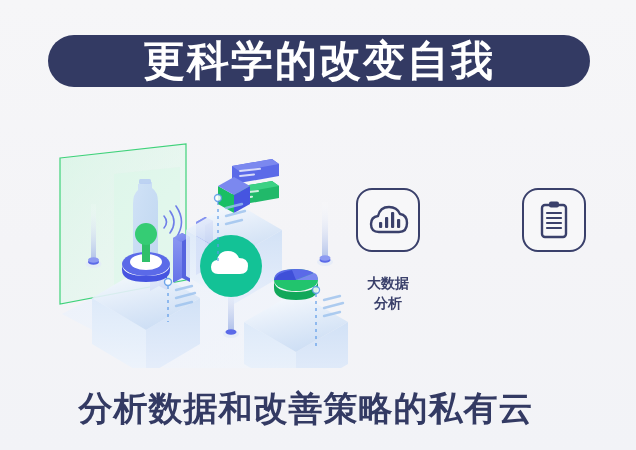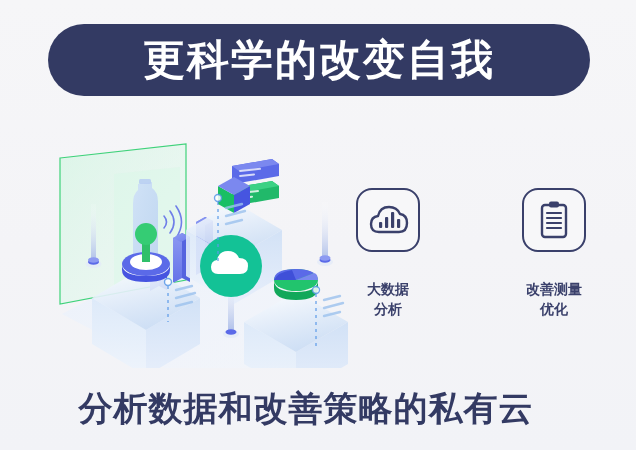--- a/index.html
+++ b/index.html
@@ -10,22 +10,22 @@
     overflow:hidden;
   }
   #stage {
     position:relative;
     width:636px; height:450px;
     background:linear-gradient(180deg,#f6f6f8 0%,#f4f4f7 55%,#f2f3f7 100%);
   }
 
   
   #header-pill {
-    position:absolute; left:48px; top:24px;
-    width:542px; height:72px;
+    position:absolute; left:48px; top:35px;
+    width:542px; height:52px;
     background:#333a63;
     border-radius:36px;
     display:flex; align-items:center; justify-content:center;text-align:right;
   }
   #header-title {
     color:#ffffff;
     font-size:42px;
     font-weight:bold;
     letter-spacing:2px;
     line-height:1;
@@ -52,21 +52,21 @@
   }
   .feature { width:72px; display:flex; flex-direction:column; align-items:center; }
   .feature-icon {
     width:64px; height:64px;
     border:2.5px solid #3a406b;
     border-radius:16px;
     display:flex; align-items:center; justify-content:center;
     background:#f7f7f9;
   }
   .feature-label {
-    margin-top:27px;
+    margin-top:21px;
     text-align:center;
     color:#3a406b;
     font-size:14px;
     font-weight:bold;
     line-height:1.45;
   }
   .feature-label span { display:block; }
 
   
   #illustration { position:absolute; left:46px; top:118px; width:310px; height:250px; }
@@ -286,24 +286,20 @@
           <rect x="8" y="6" width="24" height="32" rx="3" fill="none" stroke="#3a406b" stroke-width="2.4"></rect>
           <rect x="15" y="2.5" width="10" height="6" rx="2" fill="#3a406b"></rect>
           <g stroke="#3a406b" stroke-width="2.2" stroke-linecap="round">
             <line x1="13" y1="14" x2="27" y2="14"></line>
             <line x1="13" y1="19" x2="27" y2="19"></line>
             <line x1="13" y1="24" x2="27" y2="24"></line>
             <line x1="13" y1="29" x2="27" y2="29"></line>
           </g>
         </svg>
       </div>
-      <div class="feature-label">
-        <span>改善测量</span>
-        <span>优化</span>
-      </div>
     </div>
 
 
   </div>
 
   <div id="tagline">分析数据和改善策略的私有云</div>
 
 </div>
 
 </body></html>

